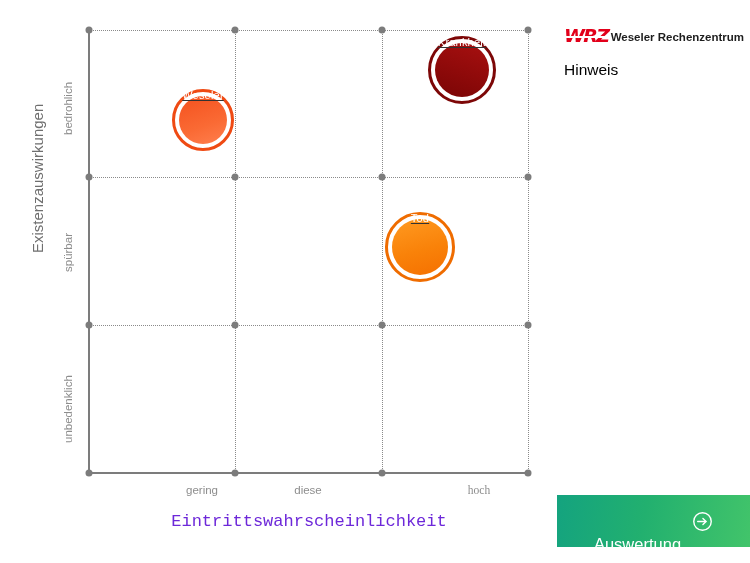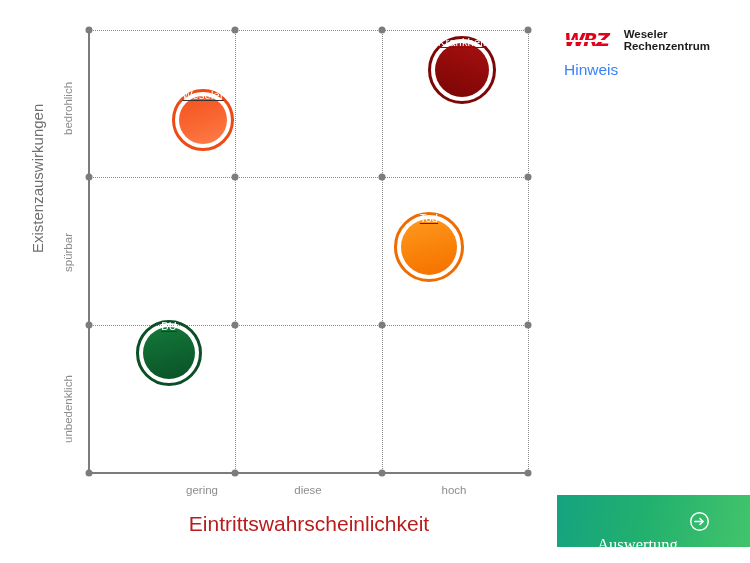--- a/index.html
+++ b/index.html
@@ -127,23 +127,23 @@
     white-space: nowrap;
     transform-origin: 0 0;
     transform: rotate(-90deg);
   }
   #xaxis-title {
     position: absolute;
     top: 512px;
     left: 89px;
     width: 440px;
     text-align: center;
-    font-size: 21px;
-    color: #b91c1c;
-    font-family: Liberation Sans, sans-serif;
+    font-size: 17px;
+    color: #6d28d9;
+    font-family: Liberation Mono, monospace;
   }
   #yaxis-title {
     position: absolute;
     left: 29px;
     top: 253px;
     font-size: 15px;
     color: #6f6f6f;
     font-family: "Liberation Sans", sans-serif;
     white-space: nowrap;
     transform-origin: 0 0;
@@ -158,21 +158,21 @@
     width: 195px;
     height: 563px;
     background: #ffffff;
   }
   #brand-row {
     position: absolute;
     left: 9px;
     top: 28px;
     display: flex;
     align-items: center;
-    gap: 20px;
+    gap: 7px;
   }
   #brand-logo {
     position: relative;
     font-family: "DejaVu Sans", sans-serif;
     font-weight: bold;
     font-style: italic;
     font-size: 17px;
     color: #e2001a;
     letter-spacing: -1.5px;
     line-height: 17px;
@@ -192,21 +192,21 @@
     font-size: 11.5px;
     font-weight: bold;
     color: #1d1d1d;
     font-family: "Liberation Sans", sans-serif;
   }
   #hint-title {
     position: absolute;
     left: 9px;
     top: 61px;
     font-size: 15.5px;
-    color: #3b82f6;
+    color: #000000;
     font-family: "Liberation Sans", sans-serif;
   }
   #hint-body {
     position: absolute;
     left: 9px;
     top: 87px;
     width: 178px;
     font-size: 9.5px;
     line-height: 12.5px;
     color: #2a2a2a;
@@ -223,21 +223,21 @@
     background: linear-gradient(100deg, #14a37f 0%, #22b06f 45%, #42c46a 100%);
     display: flex;
     align-items: center;
     justify-content: center;
     gap: 11px;
     cursor: pointer;
   }
   #cta-label {
     font-size: 16.5px;
     color: #ffffff;
-    font-family: Liberation Serif, serif;
+    font-family: Liberation Sans, sans-serif;
     margin-top: 47px;
   }
   #cta-arrow-icon {
     width: 21px;
     height: 21px;
     display: block;
   }
 </style>
 </head>
 <body>
@@ -283,36 +283,31 @@
     <div class="core" style="background:linear-gradient(160deg,#f4511e 0%,#fa6a34 60%,#ff7f4e 100%);"></div>
     <span class="blabel">Weseler</span>
   </div>
 
   <div class="bubble" id="bubble-krankheit" style="left:462px; top:70px; width:68px; height:68px;">
     <div class="ring" style="border:3px solid #7d0707;"></div>
     <div class="core" style="background:linear-gradient(200deg,#a81010 0%,#930b0b 45%,#7a0505 100%);"></div>
     <span class="blabel">Krankheit</span>
   </div>
 
-  <div class="bubble" id="bubble-tod" style="left:429px; top:247px; width:70px; height:70px;">
+  <div class="bubble" id="bubble-tod" style="left:420px; top:247px; width:70px; height:70px;">
     <div class="ring" style="border:3px solid #ef6c00;"></div>
     <div class="core" style="background:linear-gradient(165deg,#ff9a21 0%,#f98209 55%,#f57000 100%);"></div>
     <span class="blabel">Tod</span>
   </div>
 
-  <div class="bubble" id="bubble-bu" style="left:169px; top:353px; width:66px; height:66px;">
-    <div class="ring" style="border:3px solid #0a4f26;"></div>
-    <div class="core" style="background:linear-gradient(165deg,#14793a 0%,#0e632f 55%,#0a5127 100%);"></div>
-    <span class="blabel">BU</span>
-  </div>
 
 
   <div class="xtick" style="left:162px;margin-left:40px;">gering</div>
   <div class="xtick" style="left:308px;">diese</div>
-  <div class="xtick" style="left:454px;">hoch</div>
+  <div class="xtick" style="left:479px;font-family:Liberation Serif, serif;">hoch</div>
 
   <div class="ytick" style="top:135px;">bedrohlich</div>
   <div class="ytick" style="top:272px;">spürbar</div>
   <div class="ytick" style="top:443px;">unbedenklich</div>
 
   <div id="xaxis-title">Eintrittswahrscheinlichkeit</div>
   <div id="yaxis-title">Existenzauswirkungen</div>
 </div>
 
 <div id="side-panel">

